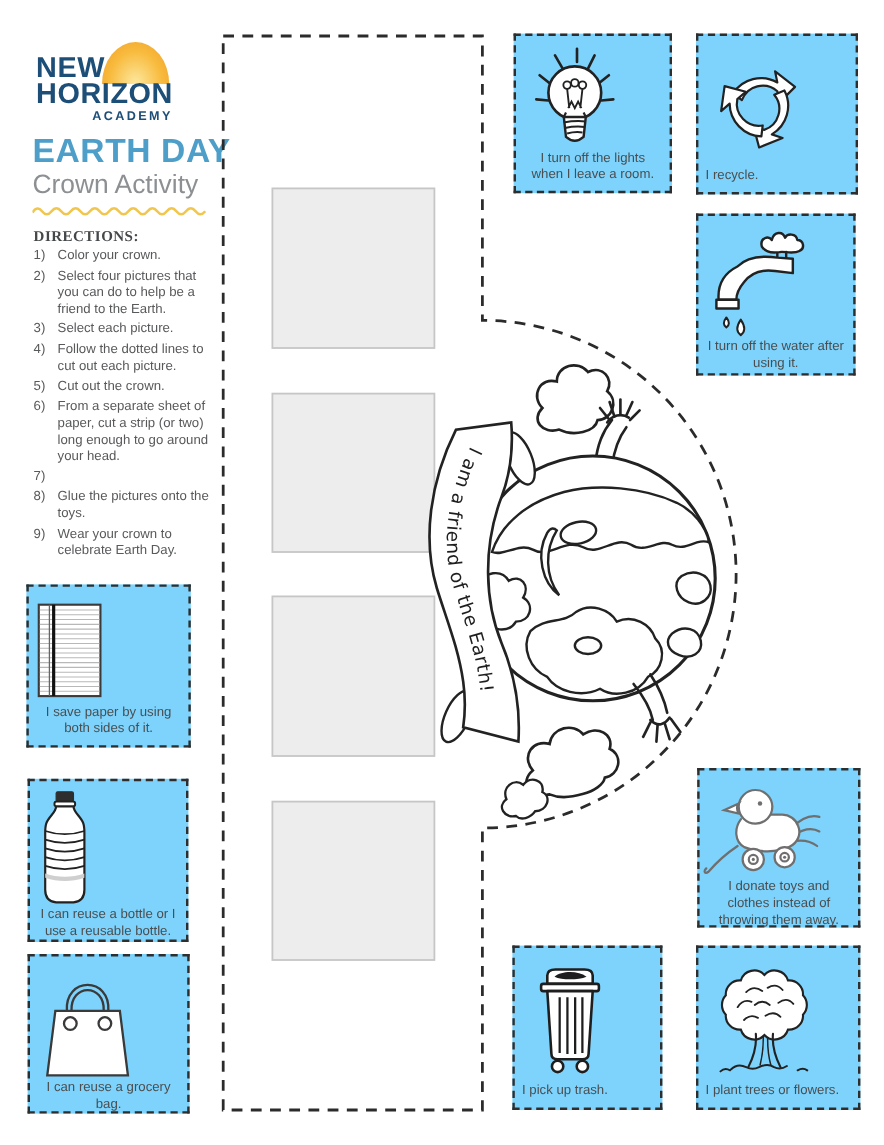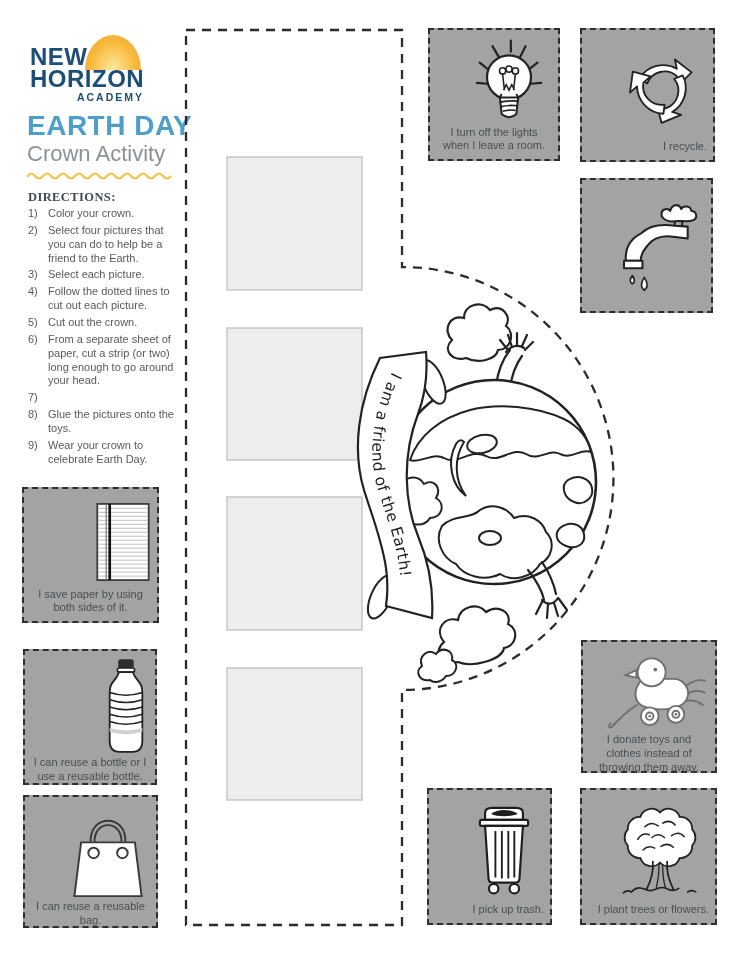--- a/index.html
+++ b/index.html
@@ -17,22 +17,22 @@
   .title{position:absolute;left:27px;top:110px;font-size:28px;font-weight:bold;color:#4d9ec9;letter-spacing:.5px;}
   .subtitle{position:absolute;left:27px;top:141px;font-size:22px;color:#8d9093;}
   .wave{position:absolute;left:27px;top:170px;}
   
   .dir-head{position:absolute;left:28px;top:190px;font-size:12.5px;font-weight:bold;color:#45484a;letter-spacing:.4px;font-family:Liberation Serif, serif;}
   .dir-list{position:absolute;left:28px;top:207px;width:152px;}
   .dir-item{display:flex;margin-bottom:3px;font-size:11px;line-height:1.26;color:#58595b;}
   .dir-num{flex:0 0 20px;}
   .dir-text{flex:1;}
   
-  .card{position:absolute;border:2px dashed #2e2e2e;background:#a3a3a3;box-sizing:border-box;
-        display:flex;flex-direction:column;align-items:flex-end;justify-content:space-between;
+  .card{position:absolute;border:2px dashed #2e2e2e;background:#7dd3fc;box-sizing:border-box;
+        display:flex;flex-direction:column;align-items:flex-start;justify-content:space-between;
         padding:7px 3px 6px 3px;}
   .caption{font-size:11px;line-height:1.25;color:#4b4e50;text-align:center;padding:0 3px;}
   .icon-wrap{flex:1;display:flex;align-items:center;justify-content:center;}
   
   #crown-svg{position:absolute;left:180px;top:20px;}
   .banner-text{font-family:"DejaVu Sans",sans-serif;font-size:15.5px;letter-spacing:.4px;fill:#1e1e1e;}
 </style>
 </head>
 <body>
 
@@ -181,21 +181,21 @@
   <div class="card" style="left:23px;top:795px;width:135px;height:133px;">
     <div class="icon-wrap">
       <svg width="90" height="96" viewBox="0 0 92 100">
         <path d="M 28 40 C 26 10 66 10 64 40" fill="none" stroke="#3a3a3a" stroke-width="2"></path>
         <path d="M 32 40 C 31 16 61 16 60 40" fill="none" stroke="#3a3a3a" stroke-width="2"></path>
         <path d="M 18 40 L 74 40 L 81 96 L 11 96 Z" fill="#fff" stroke="#3a3a3a" stroke-width="2"></path>
         <circle cx="31" cy="51" r="5.5" fill="#fff" stroke="#3a3a3a" stroke-width="2"></circle>
         <circle cx="61" cy="51" r="5.5" fill="#fff" stroke="#3a3a3a" stroke-width="2"></circle>
       </svg>
     </div>
-    <div class="caption">I can reuse a reusable bag.</div>
+    <div class="caption">I can reuse a grocery bag.</div>
   </div>
 
   <div class="card" style="left:428px;top:28px;width:132px;height:133px;">
     <div class="icon-wrap">
       <svg width="92" height="88" viewBox="0 0 100 96">
         <g stroke="#222" stroke-width="2.4" stroke-linecap="round" fill="none">
           <path d="M18 28 L28 36 M32 10 L39 22 M52 4 L52 16 M68 10 L62 22 M81 28 L71 36 M85 50 L74 51 M15 50 L26 51"></path>
         </g>
         <circle cx="50" cy="44" r="24" fill="#fff" stroke="#222" stroke-width="2.4"></circle>
         <g stroke="#222" stroke-width="1.7" fill="none">
@@ -231,20 +231,21 @@
         <g fill="#fff" stroke="#222" stroke-width="2.2" stroke-linejoin="round" stroke-linecap="round">
           <path d="M 52 20 C 50 12 58 10 61 14 C 63 6 71 6 73 12 C 75 8 83 8 84 14 C 90 14 91 22 86 24 C 80 27 72 24 68 25 C 62 26 56 26 52 20 Z"></path>
           <path d="M 66 26 L 66 31 M 74 25 L 74 30" fill="none"></path>
           <path d="M 30 38 C 38 30 52 28 66 30 L 80 31 L 80 44 L 64 42 C 50 40 42 44 36 52 C 31 58 29 62 29 68 L 13 68 C 12 54 18 44 30 38 Z"></path>
           <rect x="11" y="68" width="20" height="8"></rect>
           <path d="M 20 84 C 23 88 23 91 20 93 C 17 91 17 88 20 84 Z" stroke-width="1.8"></path>
           <path d="M 33 86 C 37 92 37 97 33 100 C 29 97 29 92 33 86 Z" stroke-width="1.8"></path>
         </g>
       </svg>
     </div>
+    <div class="caption">I turn off the water after using it.</div>
   </div>
 
   <div class="card" style="left:581px;top:640px;width:136px;height:133px;">
     <div class="icon-wrap">
       <svg width="104" height="84" viewBox="0 0 110 90">
         <g fill="none" stroke="#6f6f6f" stroke-width="2" stroke-linecap="round">
           <path d="M 30 60 C 18 68 10 76 4 83 C 1 85 -1 83 2 80"></path>
           <path d="M 78 44 C 88 34 96 32 103 34 M 80 50 C 90 44 98 44 103 47 M 78 56 C 88 54 96 56 101 60"></path>
           <path d="M 33 36 C 27 44 27 56 36 61 C 48 66 66 66 76 61 C 84 57 87 49 84 42 C 82 36 76 32 70 32 L 58 32" fill="#fff"></path>
           <circle cx="46" cy="25" r="15" fill="#fff"></circle>

